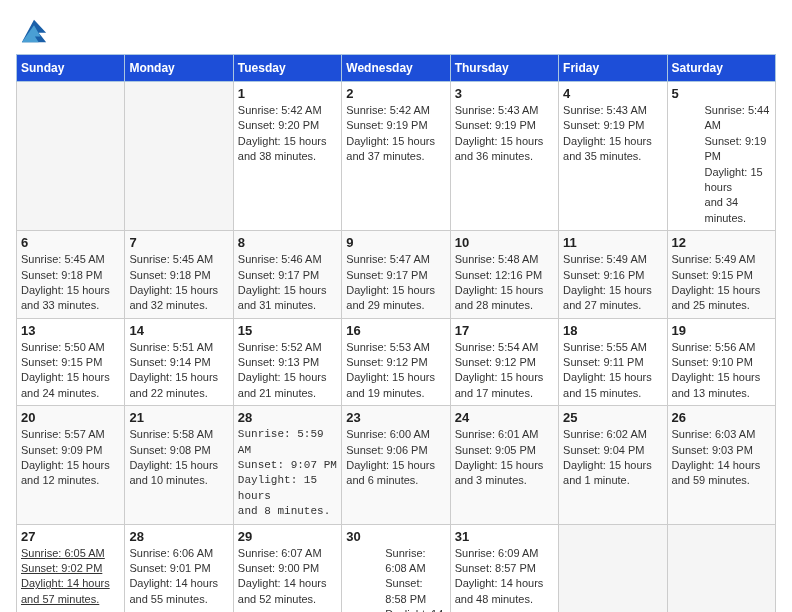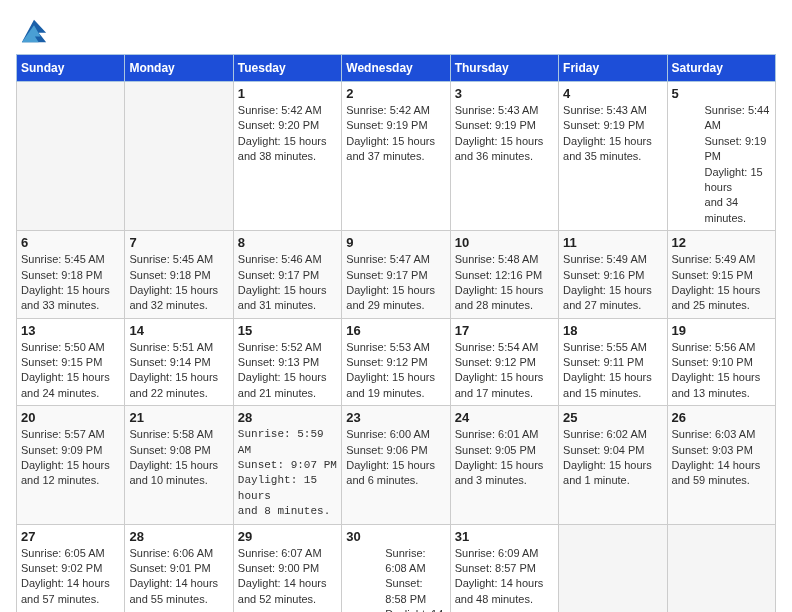--- a/index.html
+++ b/index.html
@@ -316,21 +316,21 @@
           <span class="day-num">26</span>
           <div class="day-info" style="white-space: pre-line;">Sunrise: 6:03 AM
 Sunset: 9:03 PM
 Daylight: 14 hours
 and 59 minutes.</div>
         </td>
       </tr>
       <tr>
         <td>
           <span class="day-num">27</span>
-          <div class="day-info" style="white-space: pre-line;">Sunrise: 6:05 AM
+          <div class="day-info" style="white-space: pre-line; text-decoration: underline;">Sunrise: 6:05 AM
 Sunset: 9:02 PM
 Daylight: 14 hours
 and 57 minutes.</div>
         </td>
         <td>
           <span class="day-num">28</span>
           <div class="day-info" style="white-space: pre-line;">Sunrise: 6:06 AM
 Sunset: 9:01 PM
 Daylight: 14 hours
 and 55 minutes.</div>

